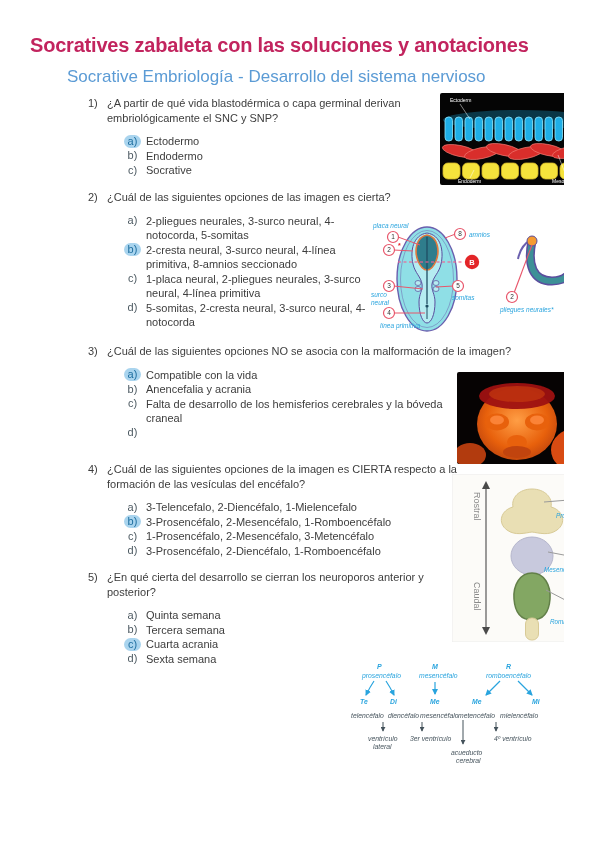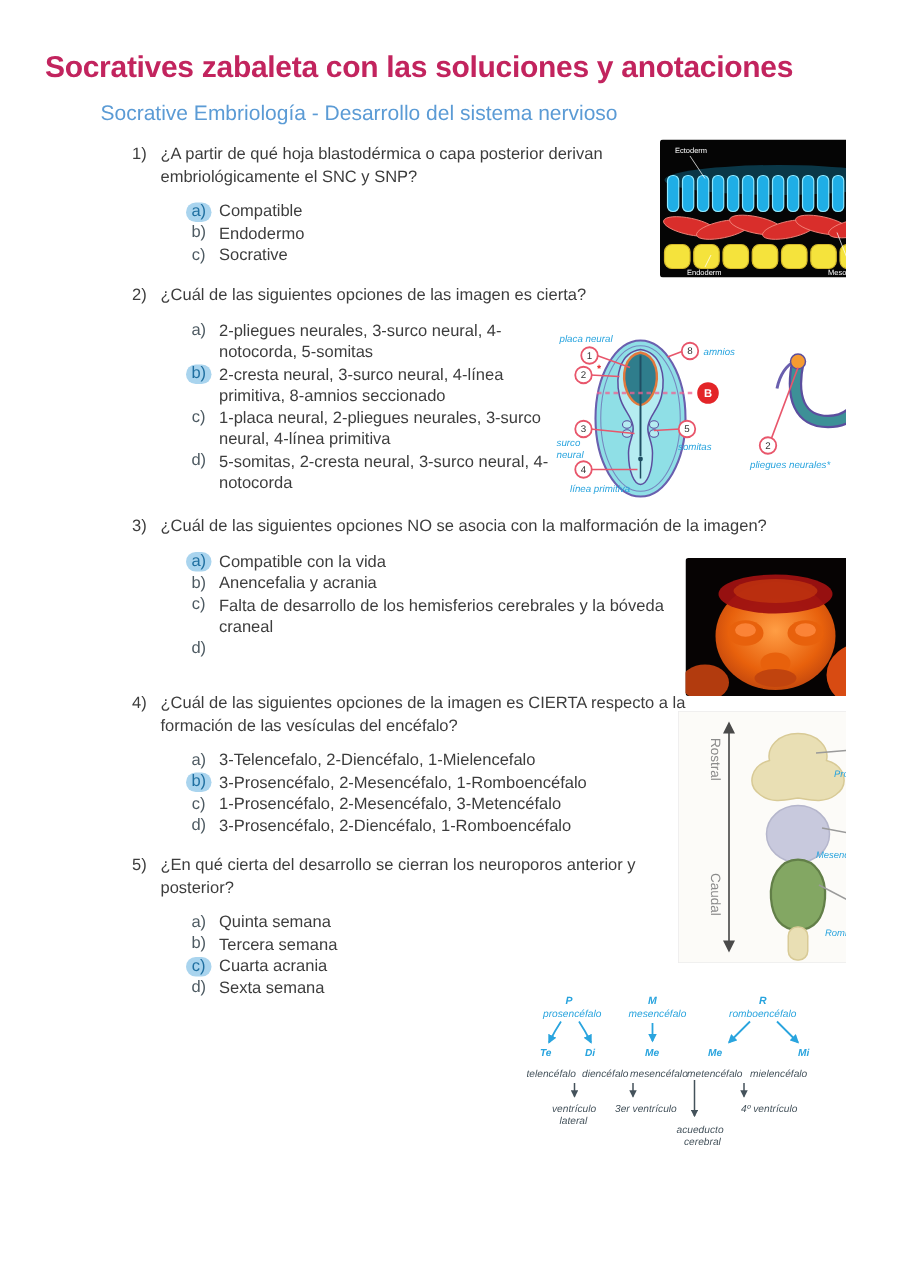--- a/index.html
+++ b/index.html
@@ -1,19 +1,19 @@
 <!DOCTYPE html>
 <html><head>
 <meta charset="utf-8">
 <style>
   html,body{margin:0;padding:0;background:#fff;}
   .page{position:relative;width:564px;height:848px;background:#ffffff;overflow:hidden;
         font-family:"Liberation Sans",sans-serif;}
   .title{position:absolute;left:30px;top:34px;font-size:20px;font-weight:bold;color:#c2245e;letter-spacing:-0.2px;}
-  .subtitle{position:absolute;left:67px;top:67px;font-size:14px;color:#5b9bd5;}
+  .subtitle{position:absolute;left:67px;top:67px;font-size:17px;color:#5b9bd5;}
   .q{position:absolute;left:88px;color:#3d3d3d;font-size:11px;line-height:14.5px;}
   .qrow{display:flex;}
   .qnum{flex:0 0 19px;}
   .q1{top:96px}.q2{top:190px}.q3{top:344px}.q4{top:462px}.q5{top:570px}
   .q1 .qtext{width:345px}.q2 .qtext{width:330px}.q3 .qtext{width:470px}
   .q4 .qtext{width:352px}.q5 .qtext{width:356px}
   .opts{margin-top:9px;margin-left:36px;}
   .opt{display:flex;align-items:flex-start;}
   .badge{flex:0 0 17px;height:13px;line-height:13.5px;text-align:center;border-radius:8px;
          margin-right:5px;margin-top:0.5px;font-size:11px;color:#4d5a62;}
@@ -36,26 +36,26 @@
 <body>
 
 <div class="page">
 
   <div class="title">Socratives zabaleta con las soluciones y anotaciones</div>
   <div class="subtitle">Socrative Embriología - Desarrollo del sistema nervioso</div>
 
   <div class="q q1">
     <div class="qrow">
       <span class="qnum">1)</span>
-      <span class="qtext">¿A partir de qué hoja blastodérmica o capa posterior derivan embriológicamente el SNC y SNP?</span>
+      <span class="qtext">¿A partir de qué vida blastodérmica o capa germinal derivan embriológicamente el SNC y SNP?</span>
     </div>
     <div class="opts">
       <div class="opt">
         <span class="badge sel">a)</span>
-        <span class="otext">Compatible</span>
+        <span class="otext">Ectodermo</span>
       </div>
       <div class="opt">
         <span class="badge">b)</span>
         <span class="otext">Endodermo</span>
       </div>
       <div class="opt">
         <span class="badge">c)</span>
         <span class="otext">Socrative</span>
       </div>
     </div>

